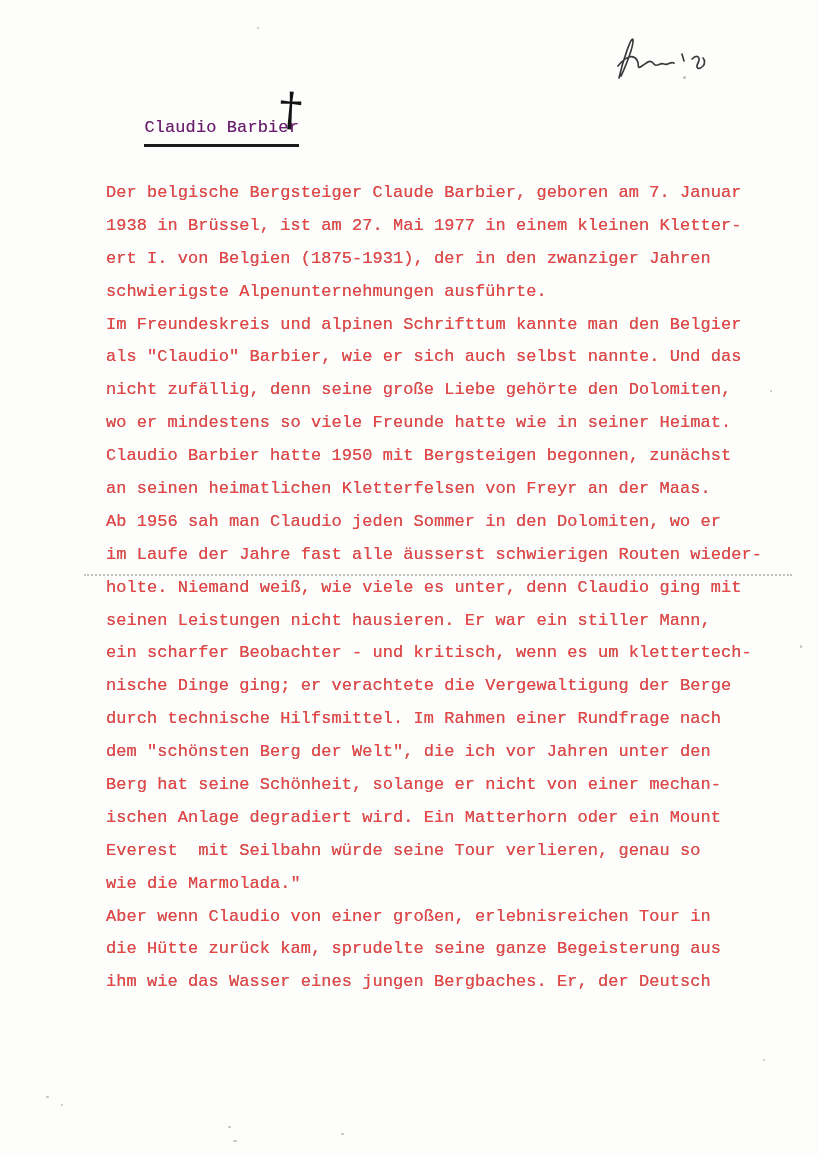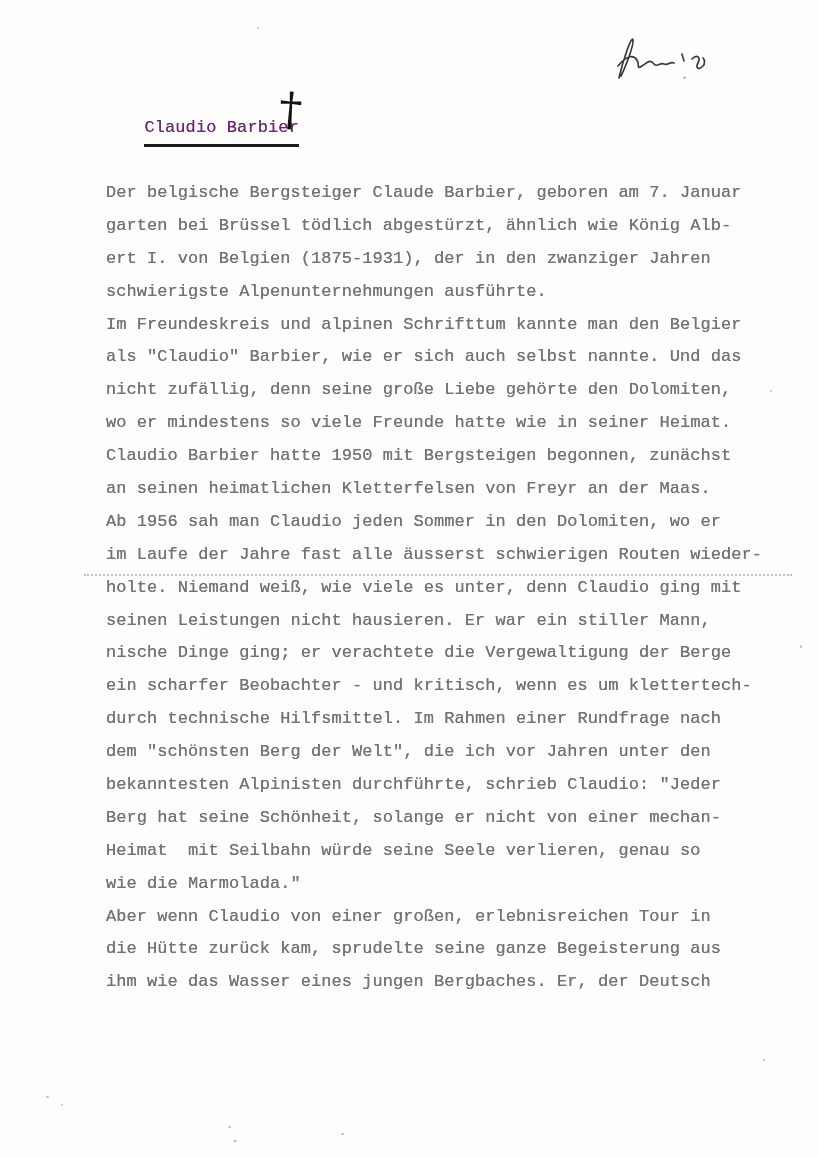--- a/index.html
+++ b/index.html
@@ -57,21 +57,21 @@
     left: 106px;
     top: 177px;
     width: 680px;
   }
   .text-line {
     font-size: 17px;
     line-height: 32.9px;
     height: 32.9px;
     white-space: pre;
     letter-spacing: 0.05px;
-    color: #737373;
+    color: #ef4444;
     text-shadow: 0 0 0.6px rgba(30,30,30,0.6);
   }
   
   .scratch-line {
     position: absolute;
     left: 84px;
     top: 574px;
     width: 708px;
     height: 0;
     border-top: 2px dotted rgba(120,120,120,0.45);
@@ -98,40 +98,40 @@
   <div class="title-row">
     <span class="doc-title">Claudio Barbier</span>
   </div>
 
   <span class="dagger">†</span>
 
   <div class="scratch-line"></div>
 
   <div class="body-text">
     <div class="text-line">Der belgische Bergsteiger Claude Barbier, geboren am 7. Januar</div>
-    <div class="text-line">garten bei Brüssel tödlich abgestürzt, ähnlich wie König Alb-</div>
+    <div class="text-line">1938 in Brüssel, ist am 27. Mai 1977 in einem kleinen Kletter-</div>
     <div class="text-line">ert I. von Belgien (1875-1931), der in den zwanziger Jahren</div>
     <div class="text-line">schwierigste Alpenunternehmungen ausführte.</div>
     <div class="text-line">Im Freundeskreis und alpinen Schrifttum kannte man den Belgier</div>
     <div class="text-line">als "Claudio" Barbier, wie er sich auch selbst nannte. Und das</div>
     <div class="text-line">nicht zufällig, denn seine große Liebe gehörte den Dolomiten,</div>
     <div class="text-line">wo er mindestens so viele Freunde hatte wie in seiner Heimat.</div>
     <div class="text-line">Claudio Barbier hatte 1950 mit Bergsteigen begonnen, zunächst</div>
     <div class="text-line">an seinen heimatlichen Kletterfelsen von Freyr an der Maas.</div>
     <div class="text-line">Ab 1956 sah man Claudio jeden Sommer in den Dolomiten, wo er</div>
     <div class="text-line">im Laufe der Jahre fast alle äusserst schwierigen Routen wieder-</div>
     <div class="text-line">holte. Niemand weiß, wie viele es unter, denn Claudio ging mit</div>
     <div class="text-line">seinen Leistungen nicht hausieren. Er war ein stiller Mann,</div>
+    <div class="text-line">ein scharfer Beobachter - und kritisch, wenn es um klettertech-</div>
     <div class="text-line">nische Dinge ging; er verachtete die Vergewaltigung der Berge</div>
-    <div class="text-line">ein scharfer Beobachter - und kritisch, wenn es um klettertech-</div>
     <div class="text-line">durch technische Hilfsmittel. Im Rahmen einer Rundfrage nach</div>
     <div class="text-line">dem "schönsten Berg der Welt", die ich vor Jahren unter den</div>
-    <div class="text-line">bekanntesten Alpinisten durchführte, schrieb Claudio: "Jeder</div>
     <div class="text-line">Berg hat seine Schönheit, solange er nicht von einer mechan-</div>
-    <div class="text-line">Heimat  mit Seilbahn würde seine Seele verlieren, genau so</div>
+    <div class="text-line">ischen Anlage degradiert wird. Ein Matterhorn oder ein Mount</div>
+    <div class="text-line">Everest  mit Seilbahn würde seine Tour verlieren, genau so</div>
     <div class="text-line">wie die Marmolada."</div>
     <div class="text-line">Aber wenn Claudio von einer großen, erlebnisreichen Tour in</div>
     <div class="text-line">die Hütte zurück kam, sprudelte seine ganze Begeisterung aus</div>
     <div class="text-line">ihm wie das Wasser eines jungen Bergbaches. Er, der Deutsch</div>
   </div>
 
   <div class="speck" style="left:683px; top:76px; width:3px; height:3px;"></div>
   <div class="speck" style="left:257px; top:27px; width:2px; height:2px;"></div>
   <div class="speck" style="left:770px; top:390px; width:2px; height:2px;"></div>
   <div class="speck" style="left:800px; top:645px; width:2px; height:3px;"></div>

